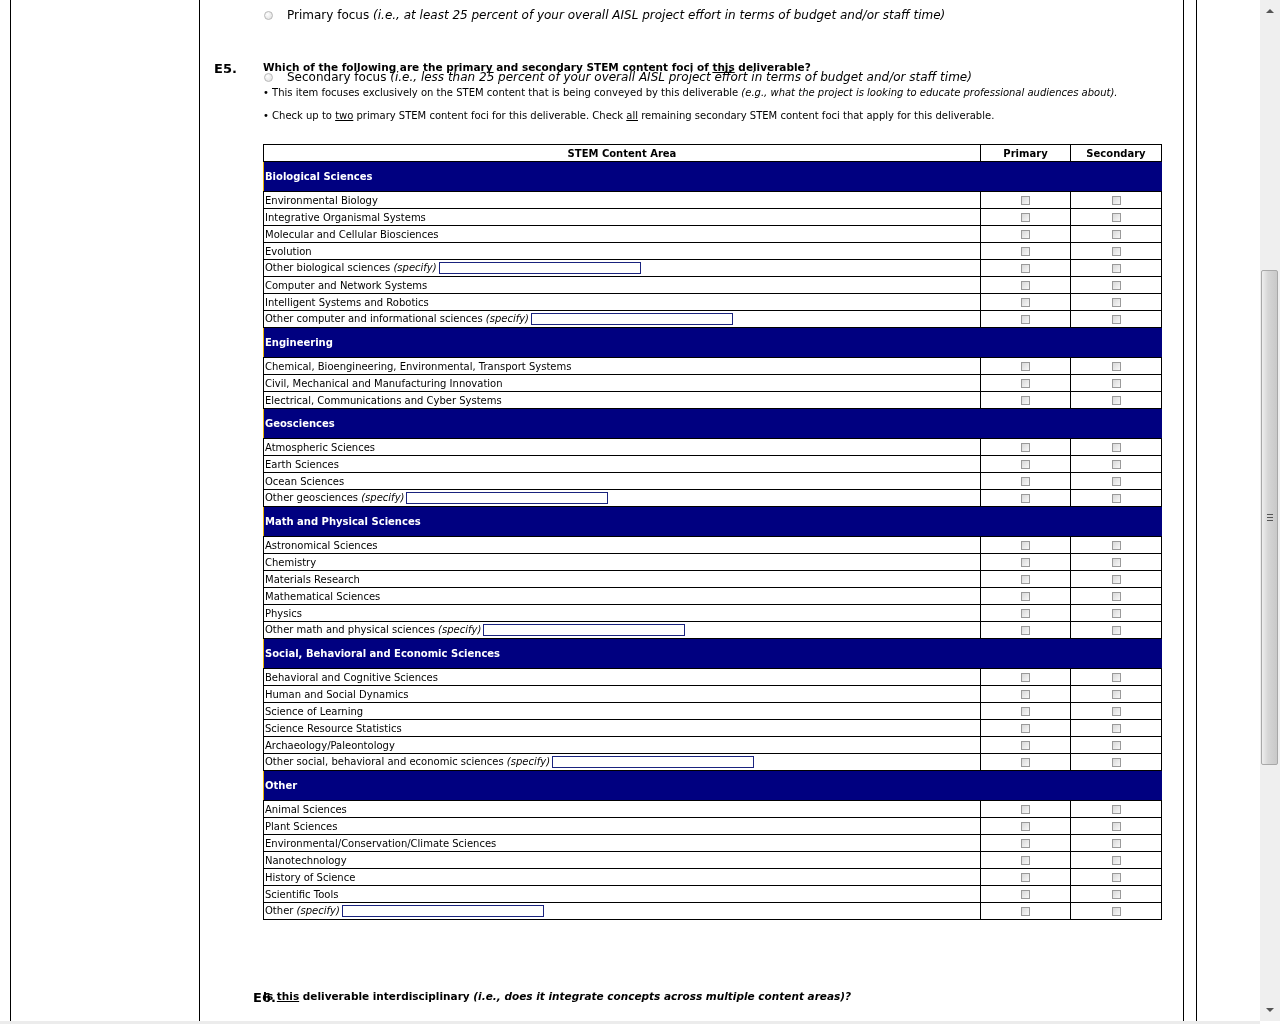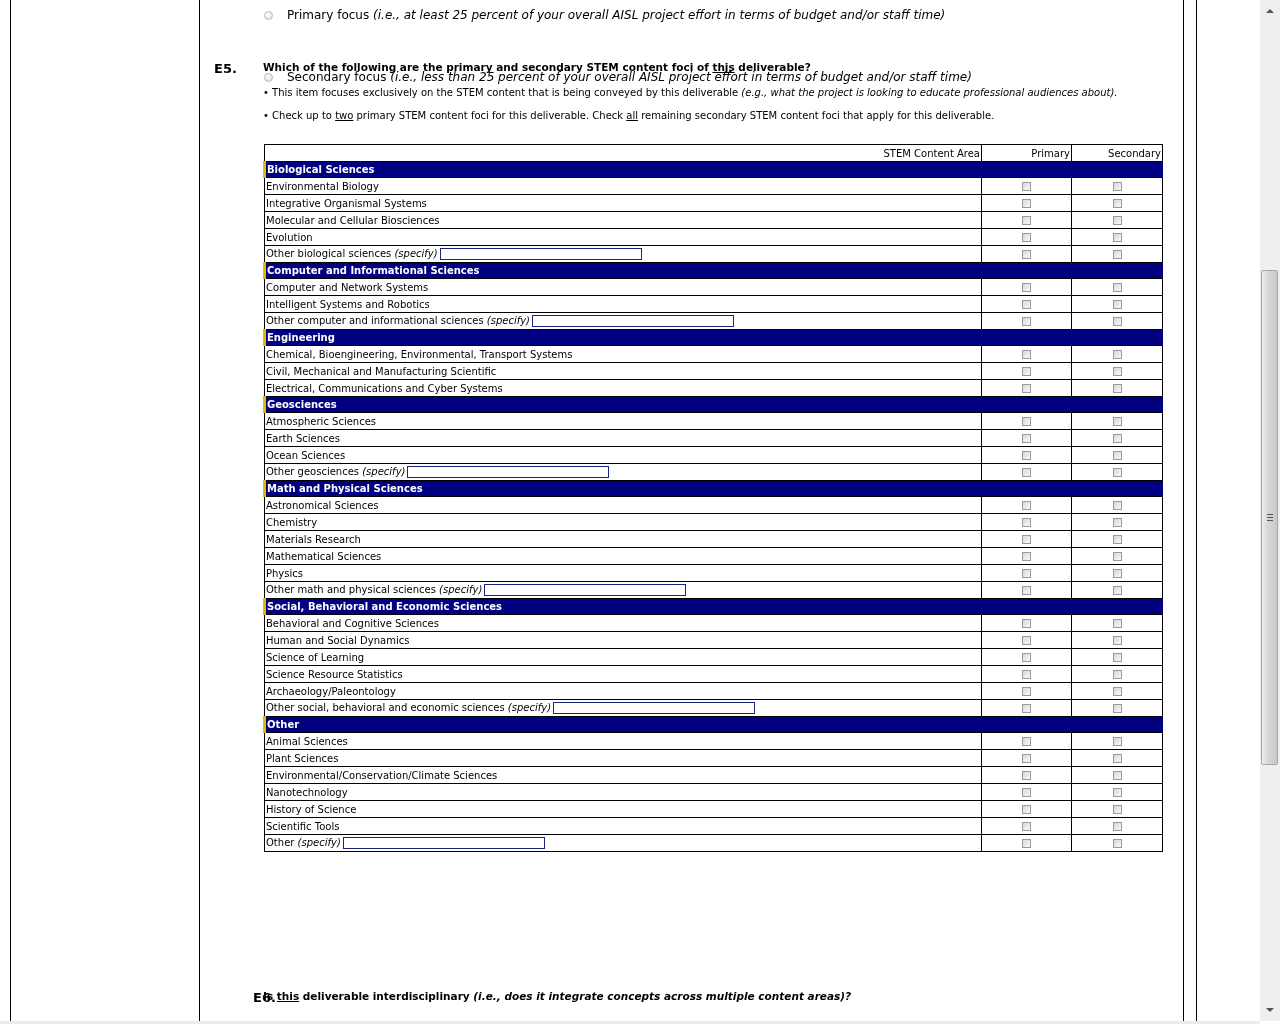--- a/index.html
+++ b/index.html
@@ -25,27 +25,27 @@
   u { text-decoration:underline; }
   table.stem {
     position:absolute; left:63px; top:144px;
     border-collapse:collapse; width:898px; table-layout:fixed;
     border:1px solid #000;
   }
   table.stem td, table.stem th {
     border:1px solid #000; padding:0 1px; height:17px; font-size:10px;
     white-space:nowrap; overflow:hidden; box-sizing:border-box;
   }
-  table.stem th { font-weight:normal; text-align:right; height:17px; }
+  table.stem th { font-weight:bold; text-align:center; height:17px; }
   table.stem col.c1 { width:717px; }
   table.stem col.c2 { width:90px; }
   table.stem col.c3 { width:91px; }
   tr.section td {
-    background:#000080; color:#fff; font-weight:bold; height:16px;
-    border-left:3px solid #eab308; border-right:1px solid #000080;
+    background:#000080; color:#fff; font-weight:bold; height:30px;
+    border-left:1px solid #eab308; border-right:1px solid #000080;
   }
   td.cb { text-align:center; }
   .checkbox {
     display:inline-block; width:9px; height:9px; box-sizing:border-box;
     border:1px solid #9a9a9a;
     background:linear-gradient(135deg, #d8d8d8, #f8f8f8);
     vertical-align:middle;
   }
   .spec-input {
     display:inline-block; width:202px; height:12px; box-sizing:border-box;
@@ -132,23 +132,20 @@
         <tr>
           <td><span>Evolution</span></td>
           <td class="cb"><span class="checkbox"></span></td>
           <td class="cb"><span class="checkbox"></span></td>
         </tr>
         <tr>
           <td><span>Other biological sciences</span> <i>(specify)</i><span class="spec-input"></span></td>
           <td class="cb"><span class="checkbox"></span></td>
           <td class="cb"><span class="checkbox"></span></td>
         </tr>
-        <tr class="section">
-          <td colspan="3">Computer and Informational Sciences</td>
-        </tr>
         <tr>
           <td><span>Computer and Network Systems</span></td>
           <td class="cb"><span class="checkbox"></span></td>
           <td class="cb"><span class="checkbox"></span></td>
         </tr>
         <tr>
           <td><span>Intelligent Systems and Robotics</span></td>
           <td class="cb"><span class="checkbox"></span></td>
           <td class="cb"><span class="checkbox"></span></td>
         </tr>
@@ -159,21 +156,21 @@
         </tr>
         <tr class="section">
           <td colspan="3">Engineering</td>
         </tr>
         <tr>
           <td><span>Chemical, Bioengineering, Environmental, Transport Systems</span></td>
           <td class="cb"><span class="checkbox"></span></td>
           <td class="cb"><span class="checkbox"></span></td>
         </tr>
         <tr>
-          <td><span>Civil, Mechanical and Manufacturing Scientific</span></td>
+          <td><span>Civil, Mechanical and Manufacturing Innovation</span></td>
           <td class="cb"><span class="checkbox"></span></td>
           <td class="cb"><span class="checkbox"></span></td>
         </tr>
         <tr>
           <td><span>Electrical, Communications and Cyber Systems</span></td>
           <td class="cb"><span class="checkbox"></span></td>
           <td class="cb"><span class="checkbox"></span></td>
         </tr>
         <tr class="section">
           <td colspan="3">Geosciences</td>

